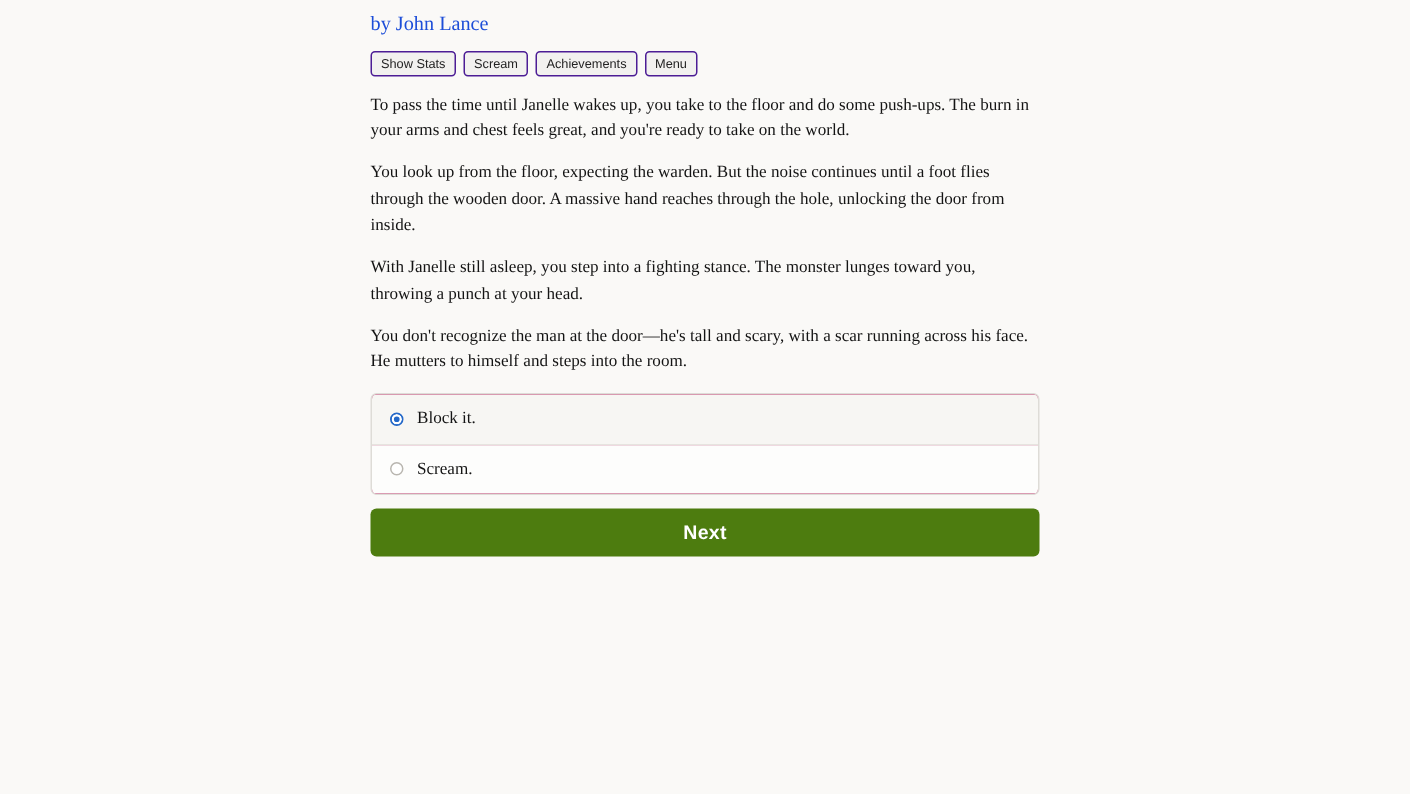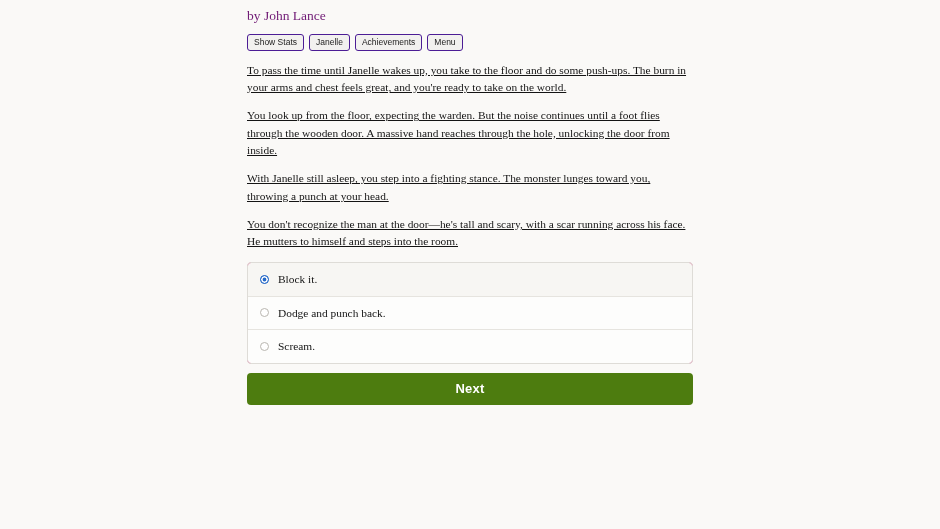--- a/index.html
+++ b/index.html
@@ -22,21 +22,21 @@
   }
   .content {
     position: absolute;
     left: 247px;
     top: 0;
     width: 446px;
   }
   .byline {
     font-family: "Liberation Serif", serif;
     font-size: 13.5px;
-    color: #701a75;
+    color: #1d4ed8;
     margin: 7px 0 0 0;
     line-height: 1.3;
   }
   .toolbar {
     margin-top: 9px;
     display: flex;
     gap: 5px;
     align-items: center;
   }
   .toolbar-button {
@@ -54,21 +54,20 @@
   .story {
     margin-top: 11px;
   }
   .story p {
     font-family: "Liberation Serif", serif;
     font-size: 11.4px;
     line-height: 1.52;
     color: #141414;
     margin: 0 0 11px 0;
     text-align: left;
-    text-decoration: underline;
   }
   .choices {
     margin-top: 9px;
     border: 1px solid #dedcd7;
     border-radius: 4px;
     background: #be185d;
     overflow: hidden;
   }
   .choice {
     display: flex;
@@ -124,43 +123,39 @@
 </head>
 <body>
 
 <div class="page">
   <div class="content">
 
     <div class="byline">by John Lance</div>
 
     <div class="toolbar">
       <button class="toolbar-button">Show Stats</button>
-      <button class="toolbar-button">Janelle</button>
+      <button class="toolbar-button">Scream</button>
       <button class="toolbar-button">Achievements</button>
       <button class="toolbar-button">Menu</button>
     </div>
 
     <div class="story">
       <p>To pass the time until Janelle wakes up, you take to the floor and do some push-ups. The burn in your arms and chest feels great, and you're ready to take on the world.</p>
       <p>You look up from the floor, expecting the warden. But the noise continues until a foot flies through the wooden door. A massive hand reaches through the hole, unlocking the door from inside.</p>
       <p>With Janelle still asleep, you step into a fighting stance. The monster lunges toward you, throwing a punch at your head.</p>
       <p>You don't recognize the man at the door—he's tall and scary, with a scar running across his face. He mutters to himself and steps into the room.</p>
     </div>
 
     <div class="choices">
       <div class="choice selected">
         <span class="radio"></span>
         <span class="choice-label">Block it.</span>
       </div>
       <div class="choice">
         <span class="radio"></span>
-        <span class="choice-label">Dodge and punch back.</span>
-      </div>
-      <div class="choice">
-        <span class="radio"></span>
         <span class="choice-label">Scream.</span>
       </div>
     </div>
 
     <button class="next-button">Next</button>
 
   </div>
 </div>
 
 </body></html>

